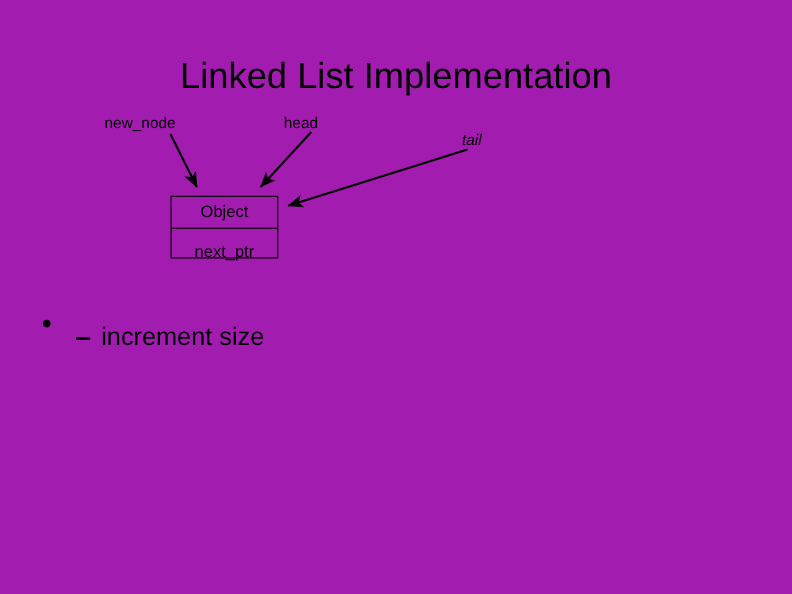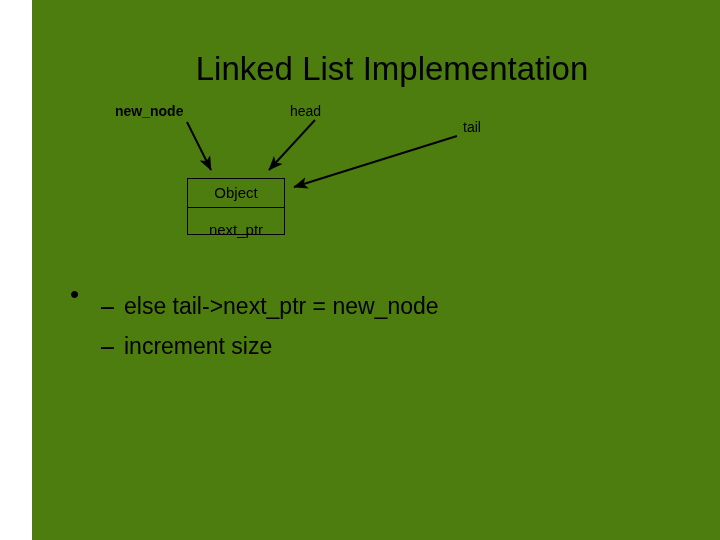--- a/index.html
+++ b/index.html
@@ -13,22 +13,21 @@
     position: relative;
     overflow: hidden;
     font-family: "Liberation Sans", sans-serif;
     color: #000000;
     -webkit-font-smoothing: none;
   }
 
   .slide {
     position: absolute;
     inset: 0;
-    background: #4d7c0f;
-    margin-left: 32px;
+    background: #a21caf;
   }
 
   
   .slide-title {
     position: absolute;
     left: 0;
     top: 50px;
     width: 720px;
     text-align: center;
     font-size: 33px;
@@ -52,23 +51,23 @@
     top: 0;
     display: block;
   }
 
   .ptr-label {
     position: absolute;
     font-size: 14px;
     line-height: 16px;
     white-space: nowrap;
   }
-  .ptr-new-node { left: 83px;  top: 103px; font-weight: bold; }
+  .ptr-new-node { left: 95px;  top: 103px; }
   .ptr-head     { left: 258px; top: 103px; text-align: center; }
-  .ptr-tail     { left: 431px; top: 119px; }
+  .ptr-tail     { left: 420px; top: 119px; font-style: italic; }
 
   
   .node-box {
     position: absolute;
     left: 155px;
     top: 178px;
     width: 98px;
     height: 57px;
     box-sizing: border-box;
     border: 1.6px solid #000000;
@@ -171,21 +170,20 @@
     <div class="bullet-l1">
       <span class="dot">•</span>
     </div>
 
     <ul class="sub-list">
       <li class="bullet-l2">
         <span class="dash">–</span>
       </li>
       <li class="bullet-l2">
         <span class="dash">–</span>
-        <span>else tail-&gt;next_ptr = new_node</span>
       </li>
       <li class="bullet-l2">
         <span class="dash">–</span>
       </li>
       <li class="bullet-l2">
         <span class="dash">–</span>
         <span>increment size</span>
       </li>
     </ul>
 

